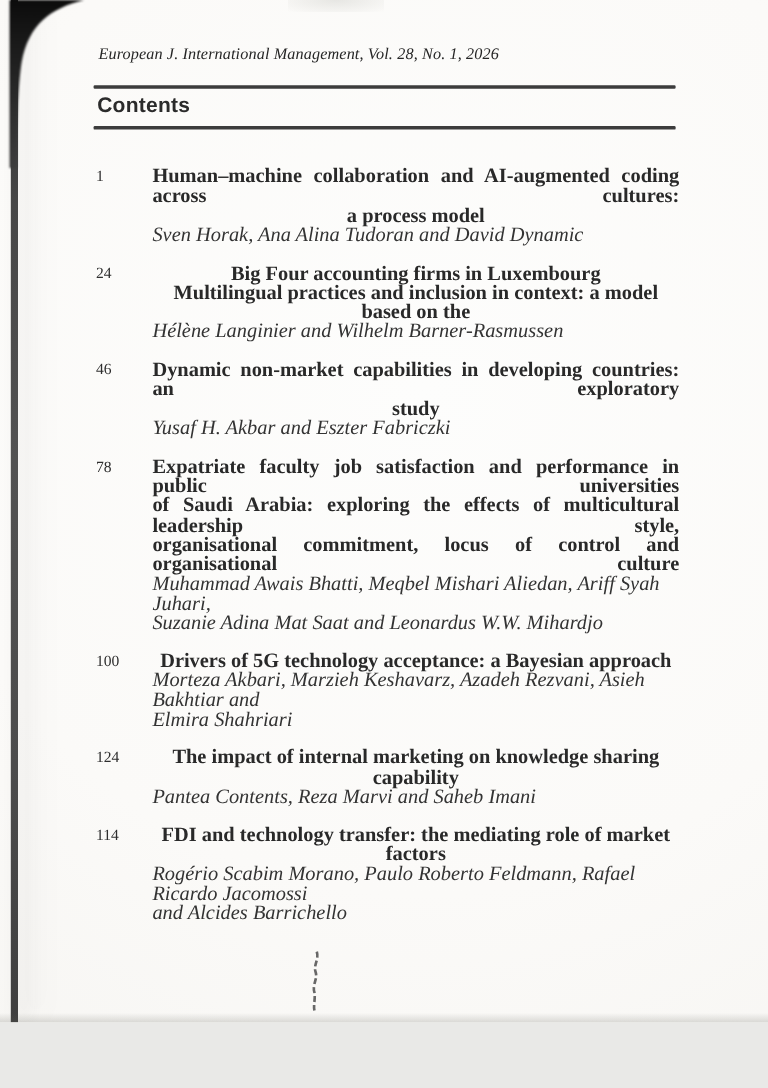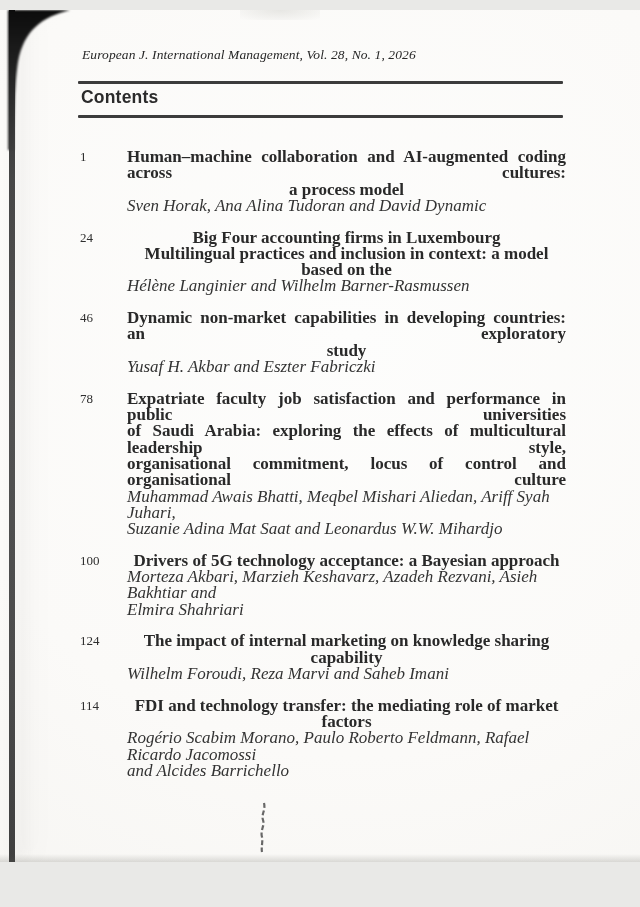--- a/index.html
+++ b/index.html
@@ -4,21 +4,21 @@
 <style>
   html, body {
     margin: 0;
     padding: 0;
     background: #e9e9e7;
   }
   .page {
     position: relative;
     width: 640px;
     height: 852px;
-    margin: 10px auto;
+    margin: 0 auto;
     overflow: hidden;
     background:
       radial-gradient(ellipse 120% 90% at 55% 38%, #fdfdfc 0%, #fbfaf8 55%, #f5f4f1 100%);
     font-family: "Liberation Serif", serif;
     color: #2e2e2e;
   }
 
   
   .edge-band {
     position: absolute;
@@ -219,21 +219,21 @@
       </div>
     </div>
 
     <div class="toc-entry">
       <div class="page-num">124</div>
       <div class="entry-body">
         <div class="article-title">
             <div class="title-line">The impact of internal marketing on knowledge sharing capability</div>
           </div>
         <div class="article-authors">
-            <div class="authors-line">Wilhelm Foroudi, Reza Marvi and Saheb Imani</div>
+            <div class="authors-line">Pantea Contents, Reza Marvi and Saheb Imani</div>
           </div>
       </div>
     </div>
 
     <div class="toc-entry">
       <div class="page-num">114</div>
       <div class="entry-body">
         <div class="article-title">
             <div class="title-line">FDI and technology transfer: the mediating role of market factors</div>
           </div>

